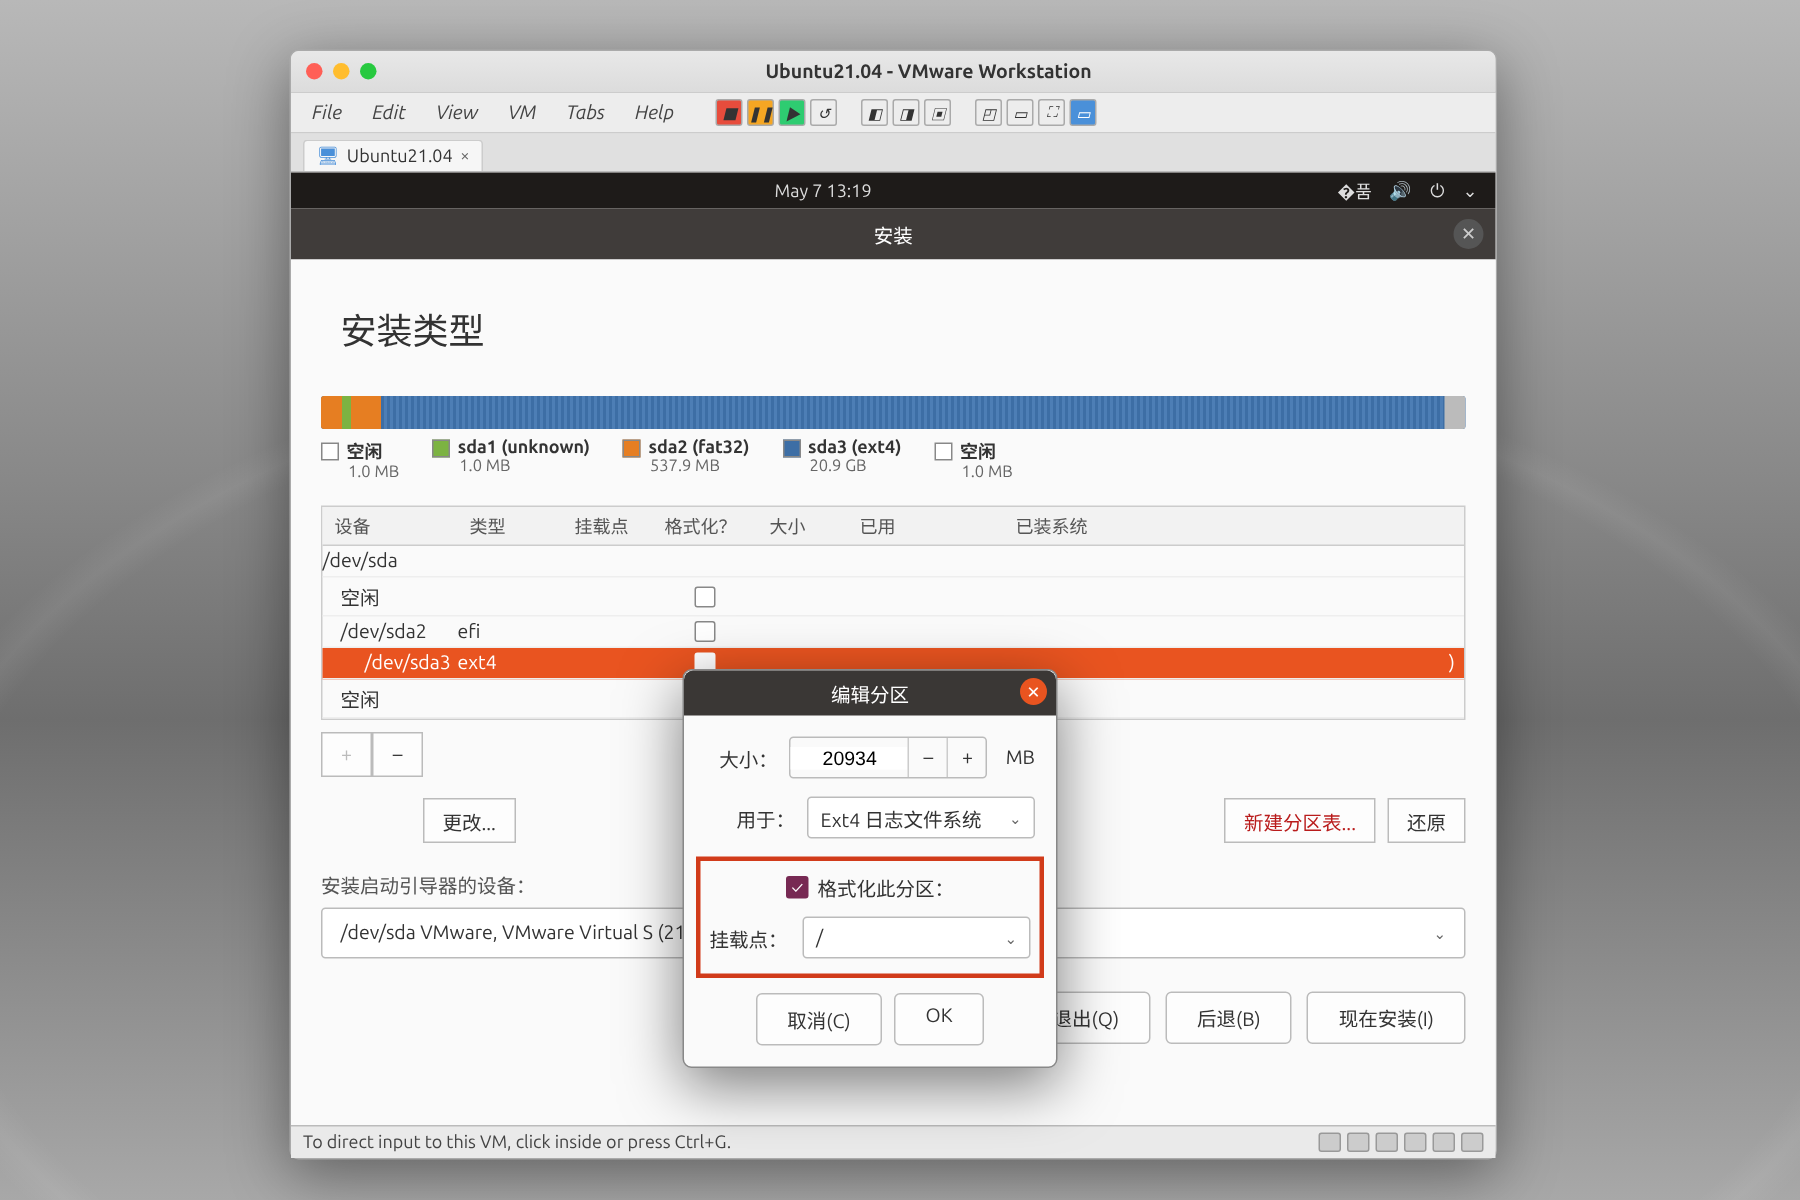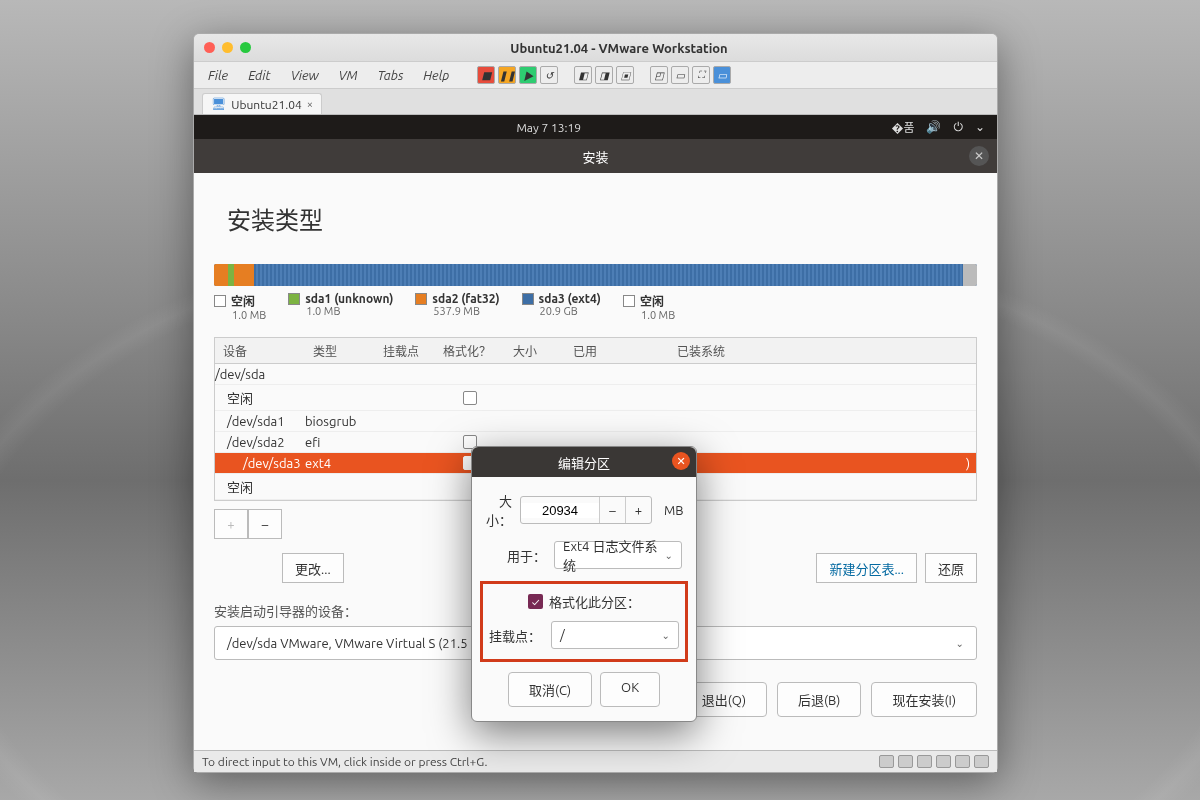--- a/index.html
+++ b/index.html
@@ -85,21 +85,21 @@
 .sqbtn{width:34px;height:30px;border:1px solid #bbb;background:#fdfdfd;display:flex;align-items:center;justify-content:center;cursor:pointer;}
 .sqbtn.disabled{color:#bbb;}
 .txtbtn{height:30px;border:1px solid #bbb;background:#fdfdfd;padding:0 12px;display:flex;align-items:center;cursor:pointer;margin-top:44px;}
 .rightbtns{margin-left:auto;display:flex;gap:8px;}
 .bootlabel{font-size:13px;color:#555;margin:18px 0 6px;}
 .bootsel{border:1px solid #bbb;border-radius:3px;height:34px;display:flex;align-items:center;
   padding:0 12px;background:#fff;justify-content:space-between;}
 .navbtns{display:flex;gap:10px;justify-content:flex-end;margin-top:22px;}
 .btn{border:1px solid #bbb;border-radius:4px;background:#fdfdfd;padding:7px 20px;cursor:pointer;font-size:13px;}
 
-.dialog{position:absolute;left:277px;top:331px;width:226px;background:#fafafa;
+.dialog{position:absolute;left:261px;top:331px;width:250px;background:#fafafa;
   border:1px solid #888;border-radius:6px;box-shadow:0 12px 40px rgba(0,0,0,0.5);z-index:50;}
 .dlg-hdr{height:30px;background:#3a3735;color:#fff;display:flex;align-items:center;
   justify-content:center;border-radius:6px 6px 0 0;position:relative;font-size:13px;}
 .dlg-close{position:absolute;right:6px;top:5px;width:18px;height:18px;border-radius:50%;
   background:#e95420;color:#fff;display:flex;align-items:center;justify-content:center;font-size:11px;cursor:pointer;}
 .dlg-body{padding:14px 14px 10px;}
 .dlg-row{display:flex;align-items:center;margin-bottom:12px;gap:8px;}
 .dlg-row .lbl{width:60px;text-align:right;font-size:13px;}
 .spin{border:1px solid #bbb;height:28px;display:flex;align-items:center;border-radius:3px;}
 .spin input{width:78px;border:none;text-align:center;font-size:13px;outline:none;}
@@ -254,26 +254,20 @@
           </div>
         <div class="ptr">
             <div class="c-dev" style="padding-left:12px">空闲</div>
             <div class="c-type"></div>
             <div class="c-mt"></div>
             <div class="c-fmt">
               <span class="ck"></span>
             </div>
           </div>
         <div class="ptr">
-            <div class="c-dev" style="padding-left:12px">/dev/sda1</div>
-            <div class="c-type">biosgrub</div>
-            <div class="c-mt"></div>
-            <div class="c-fmt"></div>
-          </div>
-        <div class="ptr">
             <div class="c-dev" style="padding-left:12px">/dev/sda2</div>
             <div class="c-type">efi</div>
             <div class="c-mt"></div>
             <div class="c-fmt">
               <span class="ck"></span>
             </div>
           </div>
         <div class="ptr sel">
             <div class="c-dev" style="padding-left:28px">/dev/sda3</div>
             <div class="c-type">ext4</div>
@@ -289,21 +283,21 @@
             <div class="c-mt"></div>
             <div class="c-fmt"></div>
           </div>
       </div>
 
       <div class="tblbtns">
         <div class="sqbtn disabled">+</div>
         <div class="sqbtn">–</div>
         <div class="txtbtn">更改...</div>
         <div class="rightbtns">
-          <div class="txtbtn grey" style="color:#0369a1">新建分区表...</div>
+          <div class="txtbtn grey" style="color:#b91c1c">新建分区表...</div>
           <div class="txtbtn">还原</div>
         </div>
       </div>
 
       <div class="bootlabel">安装启动引导器的设备：</div>
       <div class="bootsel">
         <span>/dev/sda   VMware, VMware Virtual S (21.5 GB)</span>
         <span class="chev">⌄</span>
       </div>
 

